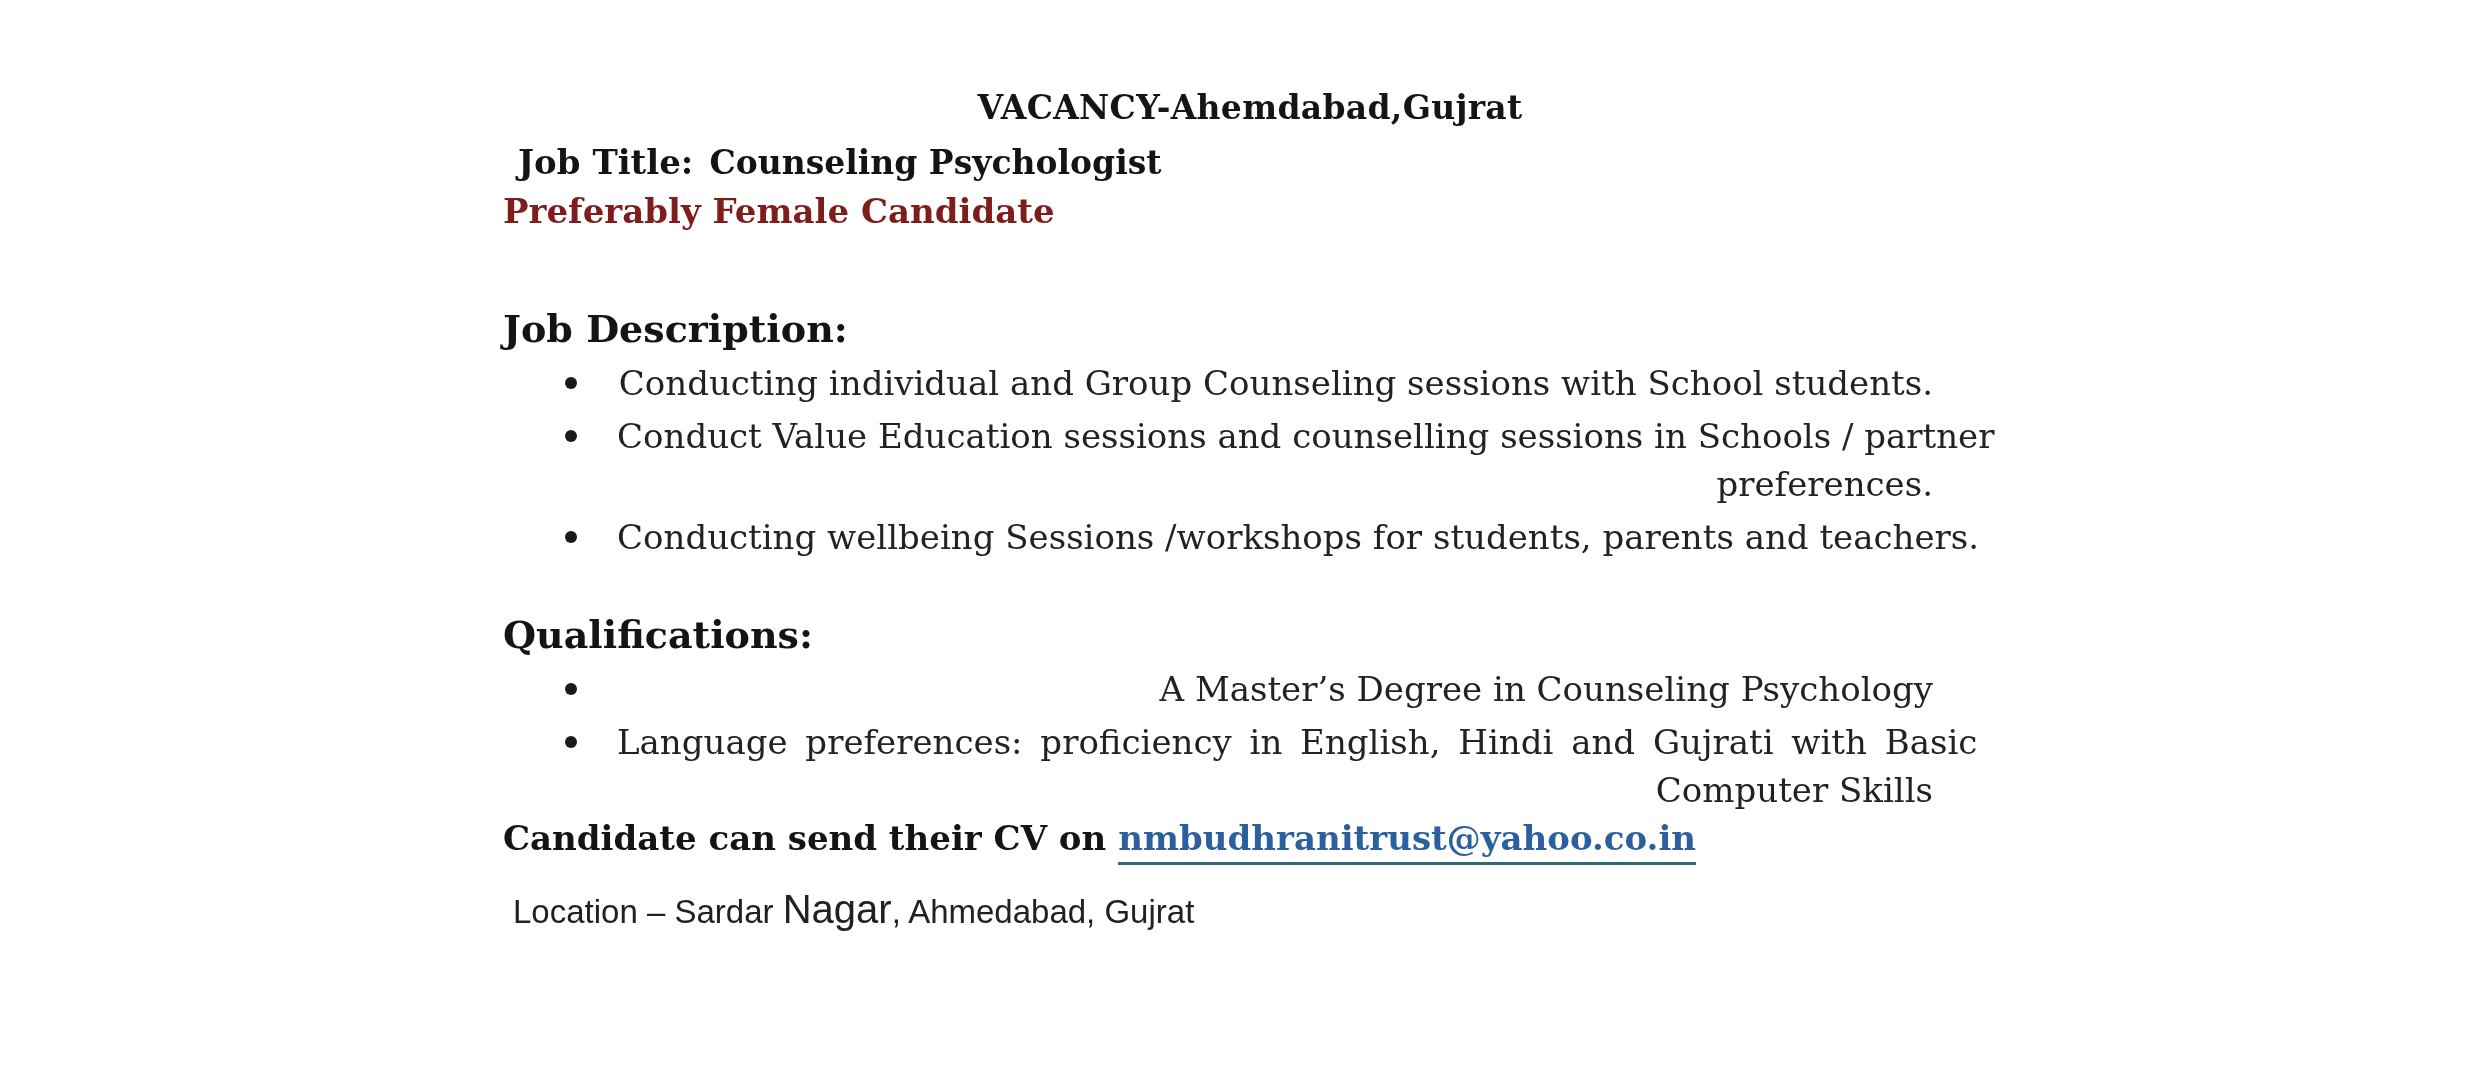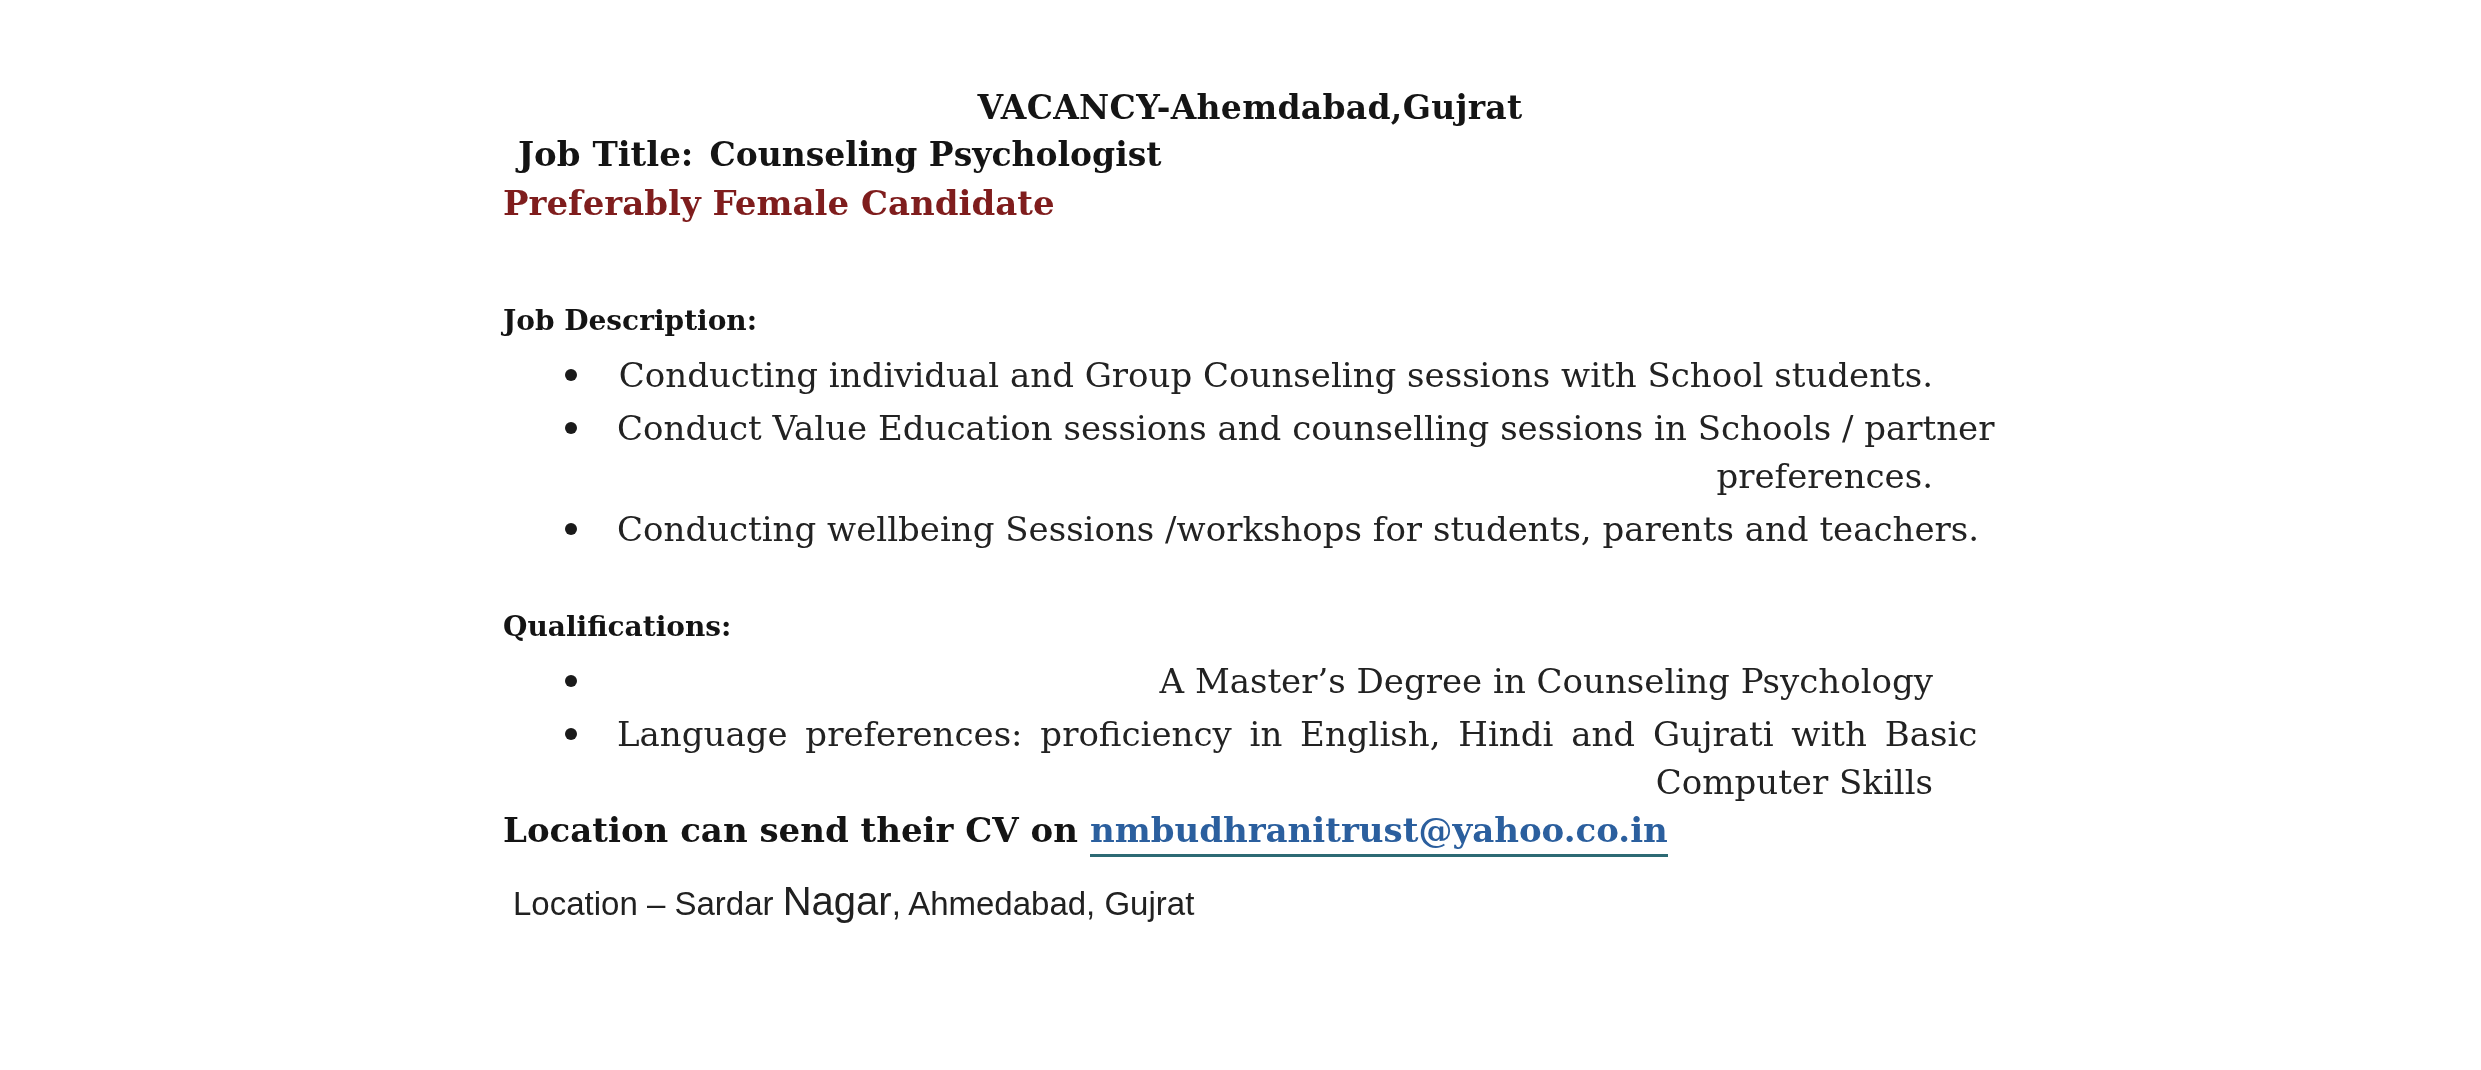--- a/index.html
+++ b/index.html
@@ -24,42 +24,42 @@
   .doc-title {
     font-size: 33px;
     font-weight: bold;
     line-height: 44px;
     text-align: center;
     padding-left: 64px;
     letter-spacing: 0.3px;
     color: #151515;
   }
   .job-title-line {
-    margin-top: 0;
+    margin-top: 8px;
     padding-left: 15px;
     font-size: 34px;
     font-weight: bold;
     line-height: 48px;
     color: #141414;
   }
   .job-title-value {
     margin-left: 16px;
     font-size: 33px;
   }
   .pref-line {
     padding-left: 0px;
     font-size: 34px;
     font-weight: bold;
     line-height: 48px;
     color: #7f1d1d;
   }
   .section-jd { margin-top: 70px; }
   .section-q  { margin-top: 50px; }
   .section-heading {
-    font-size: 28px;
+    font-size: 38px;
     font-weight: bold;
     line-height: 48px;
     color: #141414;
   }
   ul.bullets {
     list-style: none;
     margin: 6px 0 0 0;
     padding: 0 0 0 114px;
   }
   ul.bullets li {
@@ -148,20 +148,20 @@
       </li>
       <li>
         <span class="bullet-dot"></span>
         <span class="ln stretch">Language preferences: proficiency in English, Hindi and Gujrati with Basic</span><br>
         <span class="ln">Computer Skills</span>
       </li>
     </ul>
   </div>
 
   <div class="cv-line">
-    <span>Location can send their CV on</span><a class="email-link" href="#">nmbudhranitrust@yahoo.co.in</a>
+    <span>Candidate can send their CV on</span><a class="email-link" href="#">nmbudhranitrust@yahoo.co.in</a>
   </div>
 
   <div class="location-line">
     <span>Location – Sardar </span><span class="location-nagar">Nagar</span><span>, Ahmedabad, Gujrat</span>
   </div>
 
 </div>
 
 </body></html>

